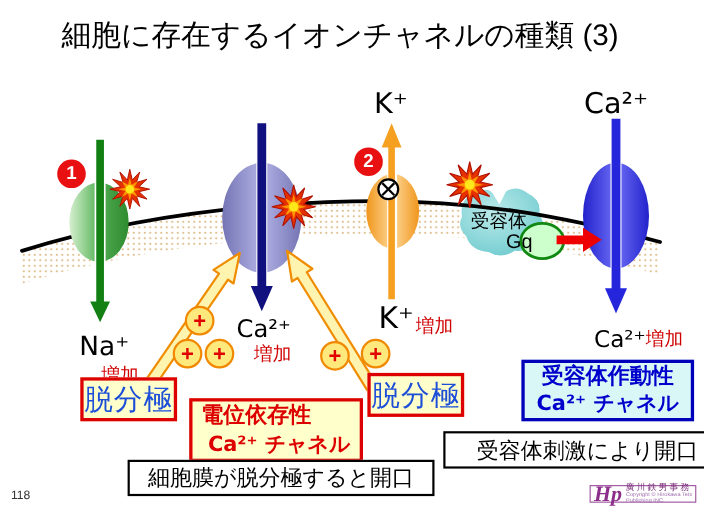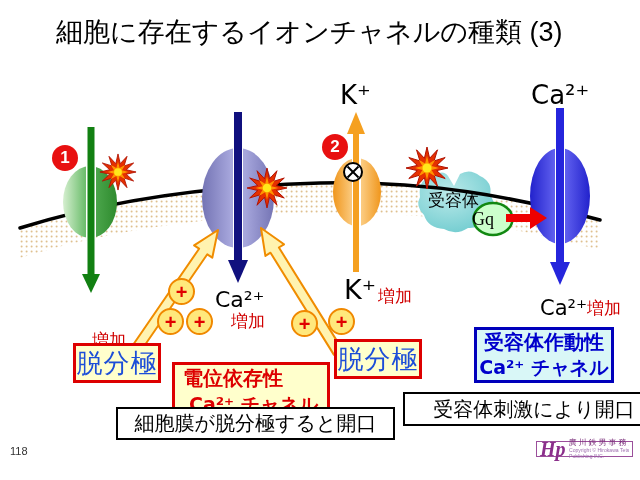--- a/index.html
+++ b/index.html
@@ -17,21 +17,21 @@
   .marker{width:26px;height:26px;border-radius:50%;background:#E81010;color:#fff;
           font-weight:bold;font-size:17px;display:flex;align-items:center;justify-content:center;}
   .plus{width:27px;height:27px;border-radius:50%;background:#FFE87C;border:2px solid #F08800;
         color:#E00000;font-weight:bold;font-size:20px;display:flex;align-items:center;justify-content:center;
         box-sizing:border-box;line-height:1;}
   .box{box-sizing:border-box;display:flex;align-items:center;justify-content:center;text-align:center;}
   .depol{width:88px;height:40px;background:#FFFFCC;border:3px solid #DD0000;font-size:26px;color:#1d4ed8;letter-spacing:1px;}
   .voltage{width:158px;height:58px;background:#FFFFCC;border:3px solid #DD0000;color:#DD0000;
            font-weight:bold;font-size:20px;flex-direction:column;align-items:flex-start;padding-left:8px;line-height:26px;}
   .voltage .l2{padding-left:6px;font-family:"DejaVu Sans",sans-serif;font-size:19px;}
-  .rop{width:140px;height:56px;background:#D9F7F7;border:3px solid #0000BB;color:#0000CC;
+  .rop{width:157px;height:56px;background:#D9F7F7;border:3px solid #0000BB;color:#0000CC;
        font-weight:bold;font-size:20px;flex-direction:column;line-height:25px;}
   .rop .l2{font-family:"DejaVu Sans",sans-serif;font-size:19px;}
   .note{background:#fff;border:2.5px solid #000;color:#000;font-size:20px;white-space:nowrap;}
   .receptor-label{font-size:17px;color:#000000;}
   .gq-label{font-size:18px;color:#000;}
   .pagenum{left:10px;top:445px;font-size:11px;color:#333;}
   .logo{left:536px;top:441px;width:97px;height:16px;border:1px solid #9B4F9B;background:#fff;
         display:flex;align-items:center;gap:3px;padding:1px 3px;box-sizing:border-box;}
   .logo-mark{font-style:italic;font-weight:bold;font-size:20px;color:#8B2F8B;line-height:1;
              font-family:"Liberation Serif","DejaVu Serif",serif;}
@@ -165,49 +165,50 @@
     </div>
   <div class="abs overlay plus" style="left:291px;top:310px;">
       <span>+</span>
     </div>
   <div class="abs overlay plus" style="left:328px;top:308px;">
       <span>+</span>
     </div>
 
   <div class="abs overlay ion" style="left:340px;top:80px;font-size:26px;">K⁺</div>
   <div class="abs overlay ion" style="left:531px;top:80px;font-size:26px;">Ca²⁺</div>
+  <div class="abs overlay ion" style="left:72px;top:301px;font-size:24px;">Na⁺</div>
   <div class="abs overlay inc" style="left:92px;top:329px;">増加</div>
   <div class="abs overlay ion" style="left:215px;top:287px;font-size:22px;">Ca²⁺</div>
   <div class="abs overlay inc" style="left:231px;top:310px;">増加</div>
   <div class="abs overlay ion" style="left:344px;top:274px;font-size:27px;">K⁺</div>
   <div class="abs overlay inc" style="left:378px;top:285px;">増加</div>
   <div class="abs overlay ion" style="left:540px;top:296px;font-size:21px;">Ca²⁺</div>
   <div class="abs overlay inc" style="left:587px;top:297px;">増加</div>
 
   <div class="abs overlay receptor-label" style="left:428px;top:189px;">受容体</div>
-  <div class="abs overlay gq-label" style="left:472px;top:209px;font-family:Liberation Serif, serif;">Gq</div>
+  <div class="abs overlay gq-label" style="left:460px;top:209px;">Gq</div>
 
   <div class="abs overlay box depol" style="left:73px;top:343px;">
     <span>脱分極</span>
   </div>
   <div class="abs overlay box depol" style="left:334px;top:339px;">
     <span>脱分極</span>
   </div>
   <div class="abs overlay box voltage" style="left:172px;top:362px;">
     <span>電位依存性</span>
     <span class="l2">Ca²⁺ チャネル</span>
   </div>
   <div class="abs overlay box rop" style="left:474px;top:327px;">
     <span>受容体作動性</span>
     <span class="l2">Ca²⁺ チャネル</span>
   </div>
   <div class="abs overlay box note" style="left:403px;top:392px;width:262px;height:34px;">
     <span>受容体刺激により開口</span>
   </div>
-  <div class="abs overlay box note" style="left:116px;top:407px;width:279px;height:33px;">
+  <div class="abs overlay box note" style="left:116px;top:418px;width:279px;height:33px;">
     <span>細胞膜が脱分極すると開口</span>
   </div>
 
   <div class="abs overlay pagenum">118</div>
   <div class="abs overlay logo">
     <div class="logo-mark">Hp</div>
     <div class="logo-text">
       <div class="logo-name">廣川鉄男事務所</div>
       <div class="logo-copy">Copyright © Hirokawa Tetsuo Publishing INC.</div>
     </div>

